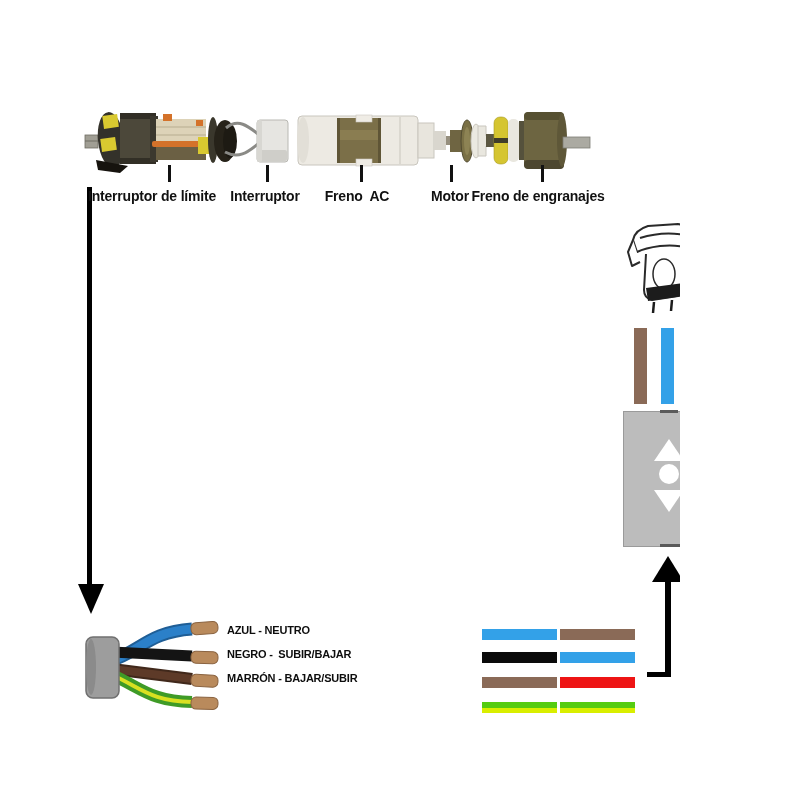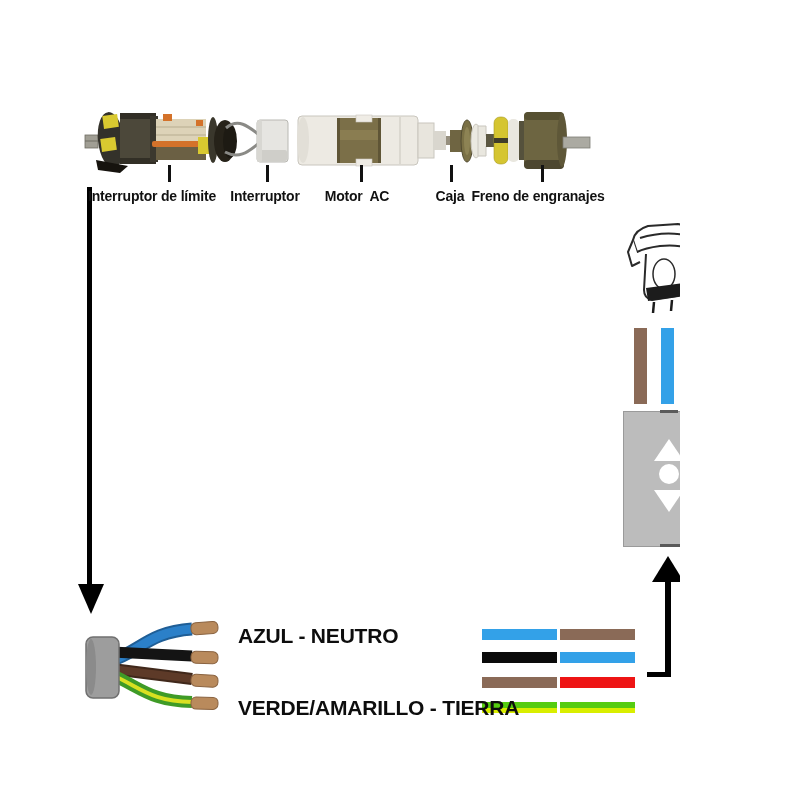--- a/index.html
+++ b/index.html
@@ -2,21 +2,21 @@
 <html><head>
 <meta charset="utf-8">
 <style>
   html,body{margin:0;padding:0;background:#fff;}
   .stage{position:relative;width:680px;height:800px;background:#ffffff;overflow:hidden;
          font-family:"Liberation Sans","DejaVu Sans",sans-serif;}
   .abs{position:absolute;}
   .comp-label{position:absolute;transform:translateX(-50%);font-weight:bold;font-size:14px;
               letter-spacing:-0.2px;color:#111;white-space:pre;top:188px;}
   .tick{position:absolute;width:3px;height:17px;background:#111;top:165px;}
-  .wire-label{position:absolute;left:238px;font-weight:bold;font-size:21px;color:#0d0d0d;
+  .wire-label{position:absolute;left:227px;font-weight:bold;font-size:11px;color:#0d0d0d;
               white-space:pre;letter-spacing:-0.2px;}
   .vbar{position:absolute;top:328px;width:13px;height:76px;}
   .pairbar{position:absolute;width:75px;height:11px;}
   .switch-box{position:absolute;left:623px;top:411px;width:95px;height:136px;
               border:1px solid #9a9a9a;box-sizing:border-box;}
   .tri-up{position:absolute;left:654px;top:439px;width:0;height:0;
           border-left:15px solid transparent;border-right:15px solid transparent;
           border-bottom:22px solid #ffffff;}
   .tri-down{position:absolute;left:654px;top:490px;width:0;height:0;
           border-left:15px solid transparent;border-right:15px solid transparent;
@@ -144,22 +144,22 @@
   </svg>
 
   <div class="tick" style="left:168px"></div>
   <div class="tick" style="left:266px"></div>
   <div class="tick" style="left:360px"></div>
   <div class="tick" style="left:450px"></div>
   <div class="tick" style="left:541px"></div>
 
   <div class="comp-label" style="left:152px">Interruptor de límite</div>
   <div class="comp-label" style="left:265px">Interruptor</div>
-  <div class="comp-label" style="left:357px">Motor  AC</div>
-  <div class="comp-label" style="left:450px">Caja</div>
+  <div class="comp-label" style="left:357px">Freno  AC</div>
+  <div class="comp-label" style="left:450px">Motor</div>
   <div class="comp-label" style="left:538px">Freno de engranajes</div>
 
   <div class="num-serif" style="left:679px;top:275px;font-size:46px">1</div>
 
   <div class="vbar" style="left: 634px; background: rgb(138, 106, 87);"></div>
   <div class="vbar" style="left: 661px; background: rgb(51, 161, 232);"></div>
   <div class="vbar" style="left: 687px; background: linear-gradient(to right, rgb(85, 204, 17) 0%, rgb(85, 204, 17) 58%, rgb(217, 238, 0) 58%, rgb(217, 238, 0) 100%);"></div>
 
   <div class="switch-box" style="background: rgb(188, 188, 188);"></div>
   <div class="dash" style="left:660px;top:410px;width:18px"></div>
@@ -175,15 +175,16 @@
   <div class="pairbar" style="left: 482px; top: 652px; background: rgb(10, 10, 10);"></div>
   <div class="pairbar" style="left: 560px; top: 652px; background: rgb(51, 161, 232);"></div>
 
   <div class="pairbar" style="left: 482px; top: 677px; background: rgb(138, 106, 87);"></div>
   <div class="pairbar" style="left: 560px; top: 677px; background: rgb(238, 20, 20);"></div>
 
   <div class="pairbar" style="left: 482px; top: 702px; background: linear-gradient(rgb(85, 204, 17) 0%, rgb(85, 204, 17) 58%, rgb(217, 238, 0) 58%, rgb(217, 238, 0) 100%);"></div>
   <div class="pairbar" style="left: 560px; top: 702px; background: linear-gradient(rgb(85, 204, 17) 0%, rgb(85, 204, 17) 58%, rgb(217, 238, 0) 58%, rgb(217, 238, 0) 100%);"></div>
 
   <div class="wire-label" style="top:624px">AZUL - NEUTRO</div>
-  <div class="wire-label" style="top:696px">VERDE/AMARILLO - TIERRA</div>
+  <div class="wire-label" style="top:648px">NEGRO -  SUBIR/BAJAR</div>
+  <div class="wire-label" style="top:672px">MARRÓN - BAJAR/SUBIR</div>
 
 </div>
 
 </body></html>

